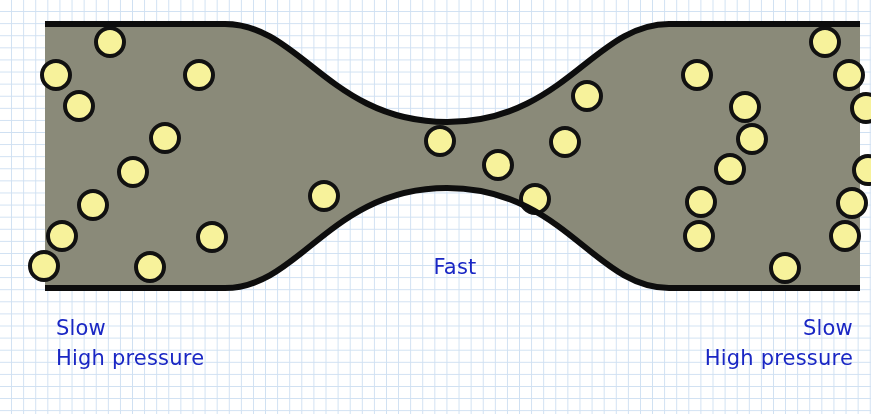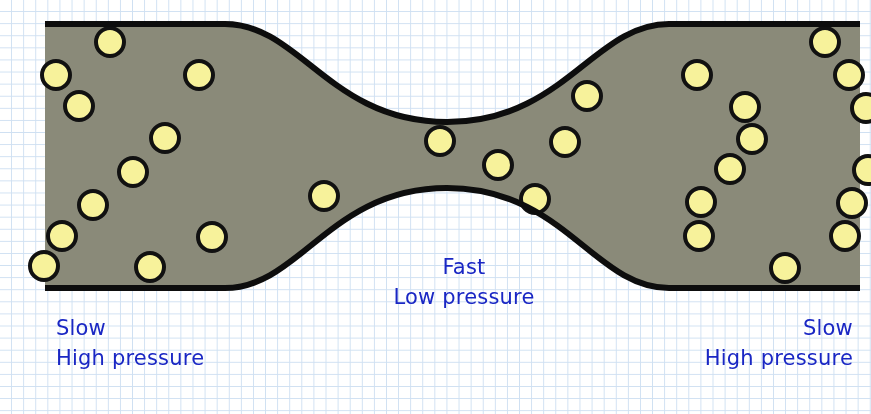--- a/index.html
+++ b/index.html
@@ -30,21 +30,21 @@
   .label {
     position: absolute;
     color: #1a27c4;
     font-family: "DejaVu Sans", sans-serif;
     font-size: 21px;
     letter-spacing: 0.2px;
     white-space: nowrap;
     line-height: 1.45;
   }
   #label-left  { left: 56px;  top: 313px; text-align: left; }
-  #label-center{ left: 377px; top: 252px; text-align: center; width: 174px;}
+  #label-center{ left: 368px; top: 252px; text-align: center; width: 174px;}
   #label-right { right: 18px; top: 313px; text-align: right; }
   .label .l1 { display: block; }
   .label .l2 { display: block; }
 </style>
 </head>
 <body>
 
 <div id="stage">
 
   <svg id="venturi" viewBox="0 0 871 414">
@@ -122,21 +122,20 @@
              L 860,288" fill="none" stroke="#0d0d0d" stroke-width="6" stroke-linecap="butt"></path>
   </svg>
 
   <div class="label" id="label-left" style="color: rgb(26, 39, 196);">
     <span class="l1">Slow</span>
     <span class="l2">High pressure</span>
   </div>
 
   <div class="label" id="label-center" style="color: rgb(26, 39, 196);">
     <span class="l1">Fast</span>
-    <span class="l2">Low pressure</span>
   </div>
 
   <div class="label" id="label-right" style="color: rgb(26, 39, 196);">
     <span class="l1">Slow</span>
     <span class="l2">High pressure</span>
   </div>
 
 </div>
 
 </body></html>

